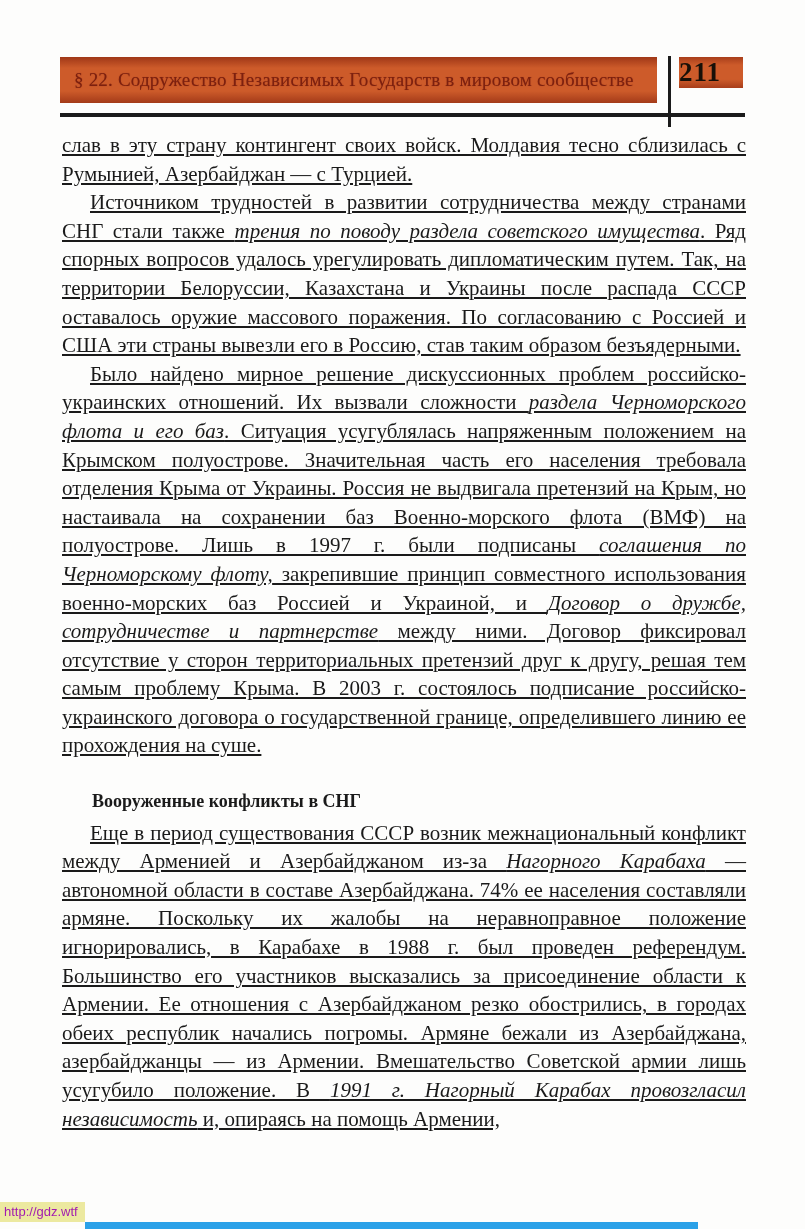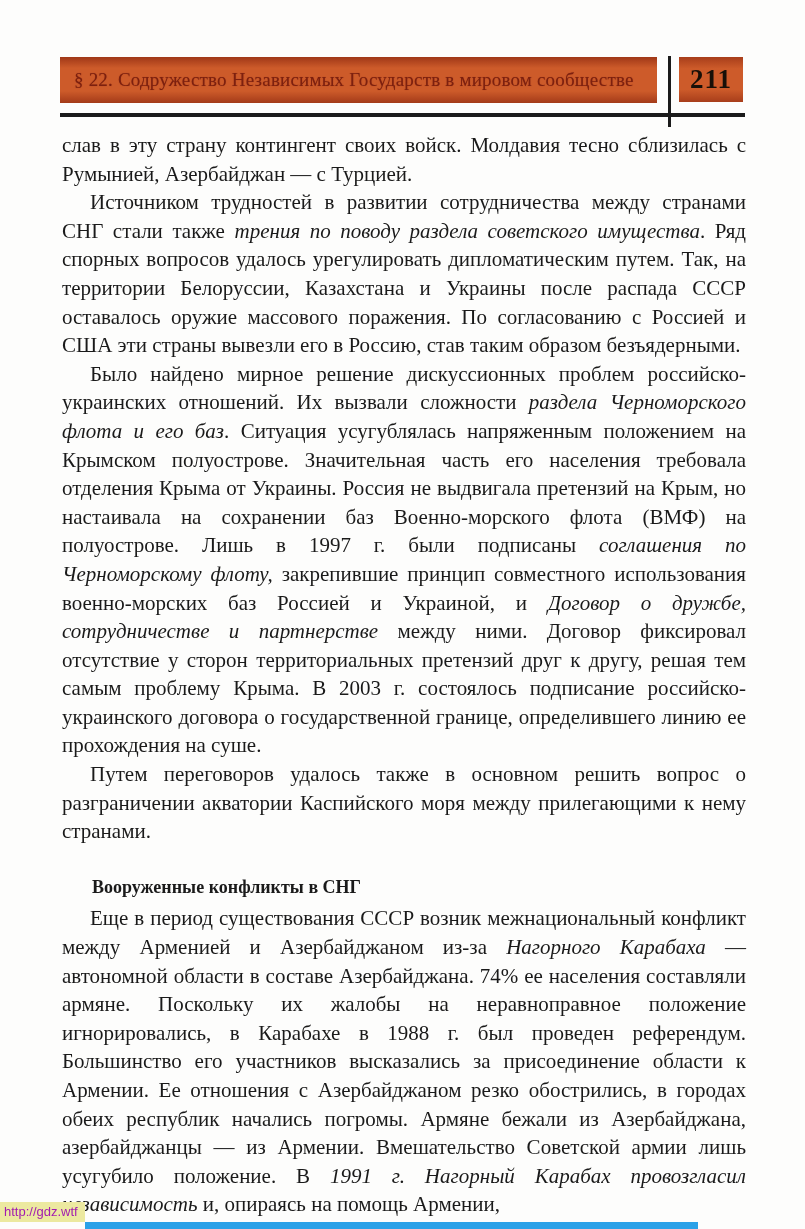--- a/index.html
+++ b/index.html
@@ -31,25 +31,25 @@
     padding:0 10px 0 14px;
   }
   .header-title{
     color:var(--header-title);
     font-size:19px;
     letter-spacing:.2px;
     white-space:nowrap;
     text-shadow:0 0 1px rgba(90,15,5,.35);
   }
   .page-num-box{
-    position:absolute;left:679px;top:57px;width:64px;height:45px;
+    position:absolute;left:679px;top:57px;width:64px;height:31px;
     background:
       linear-gradient(to bottom, rgba(122,26,8,.45) 0, rgba(122,26,8,0) 26%, rgba(122,26,8,0) 72%, rgba(122,26,8,.45) 100%),
       var(--header-bar);
-    display:flex;align-items:center;justify-content:center;
+    display:flex;align-items:center;
   }
   .page-num{
     color:var(--page-number);
     font-weight:bold;font-size:27px;
     font-family:"Liberation Serif", serif;
     letter-spacing:1px;
   }
   .v-line{
     position:absolute;left:668px;top:56px;width:3px;height:71px;
     background:var(--rule);
@@ -59,21 +59,21 @@
     background:var(--rule);
   }
   
   .body-text{
     position:absolute;left:62px;top:131px;width:684px;
     color:var(--text);
     font-size:21px;
     line-height:28.6px;
     text-align:justify;
   }
-  .para{margin:0;}
+  .para{margin:0;text-decoration:underline;}
   .para.indent{text-indent:28px;}
   .para em{font-style:italic;}
   .section-heading{
     margin:27px 0 3px 0;
     padding-left:30px;
     font-size:18px;
     font-weight:bold;
     text-align:left;
   }
   
@@ -102,21 +102,20 @@
   <div class="page-num-box">
     <span class="page-num">211</span>
   </div>
   <div class="v-line"></div>
   <div class="h-rule"></div>
 
   <div class="body-text">
     <p class="para"><span>слав в эту страну контингент своих войск. Молдавия тесно сблизилась с Румынией, Азербайджан — с Турцией.</span></p>
     <p class="para indent"><span>Источником трудностей в развитии сотрудничества между странами СНГ стали также </span><em>трения по поводу раздела советского имущества</em><span>. Ряд спорных вопросов удалось урегулировать дипломатическим путем. Так, на территории Белоруссии, Казахстана и Украины после распада СССР оставалось оружие массового поражения. По согласованию с Россией и США эти страны вывезли его в Россию, став таким образом безъядерными.</span></p>
     <p class="para indent"><span>Было найдено мирное решение дискуссионных проблем российско-украинских отношений. Их вызвали сложности </span><em>раздела Черноморского флота и его баз</em><span>. Ситуация усугублялась напряженным положением на Крымском полуострове. Значительная часть его населения требовала отделения Крыма от Украины. Россия не выдвигала претензий на Крым, но настаивала на сохранении баз Военно-морского флота (ВМФ) на полуострове. Лишь в 1997 г. были подписаны </span><em>соглашения по Черноморскому флоту,</em><span> закрепившие принцип совместного использования военно-морских баз Россией и Украиной, и </span><em>Договор о дружбе, сотрудничестве и партнерстве</em><span> между ними. Договор фиксировал отсутствие у сторон территориальных претензий друг к другу, решая тем самым проблему Крыма. В 2003 г. состоялось подписание российско-украинского договора о государственной границе, определившего линию ее прохождения на суше.</span></p>
-    <p class="para indent"><span>Путем переговоров удалось также в основном решить вопрос о разграничении акватории Каспийского моря между прилегающими к нему странами.</span></p>
     <h3 class="section-heading">Вооруженные конфликты в СНГ</h3>
     <p class="para indent"><span>Еще в период существования СССР возник межнациональный конфликт между Арменией и Азербайджаном из-за </span><em>Нагорного Карабаха</em><span> — автономной области в составе Азербайджана. 74% ее населения составляли армяне. Поскольку их жалобы на неравноправное положение игнорировались, в Карабахе в 1988 г. был проведен референдум. Большинство его участников высказались за присоединение области к Армении. Ее отношения с Азербайджаном резко обострились, в городах обеих республик начались погромы. Армяне бежали из Азербайджана, азербайджанцы — из Армении. Вмешательство Советской армии лишь усугубило положение. В </span><em>1991 г. Нагорный Карабах провозгласил независимость</em><span> и, опираясь на помощь Армении,</span></p>
   </div>
 
   <div class="watermark">http://gdz.wtf</div>
   <div class="footer-bar"></div>
 
 </div>
 
 </body></html>

